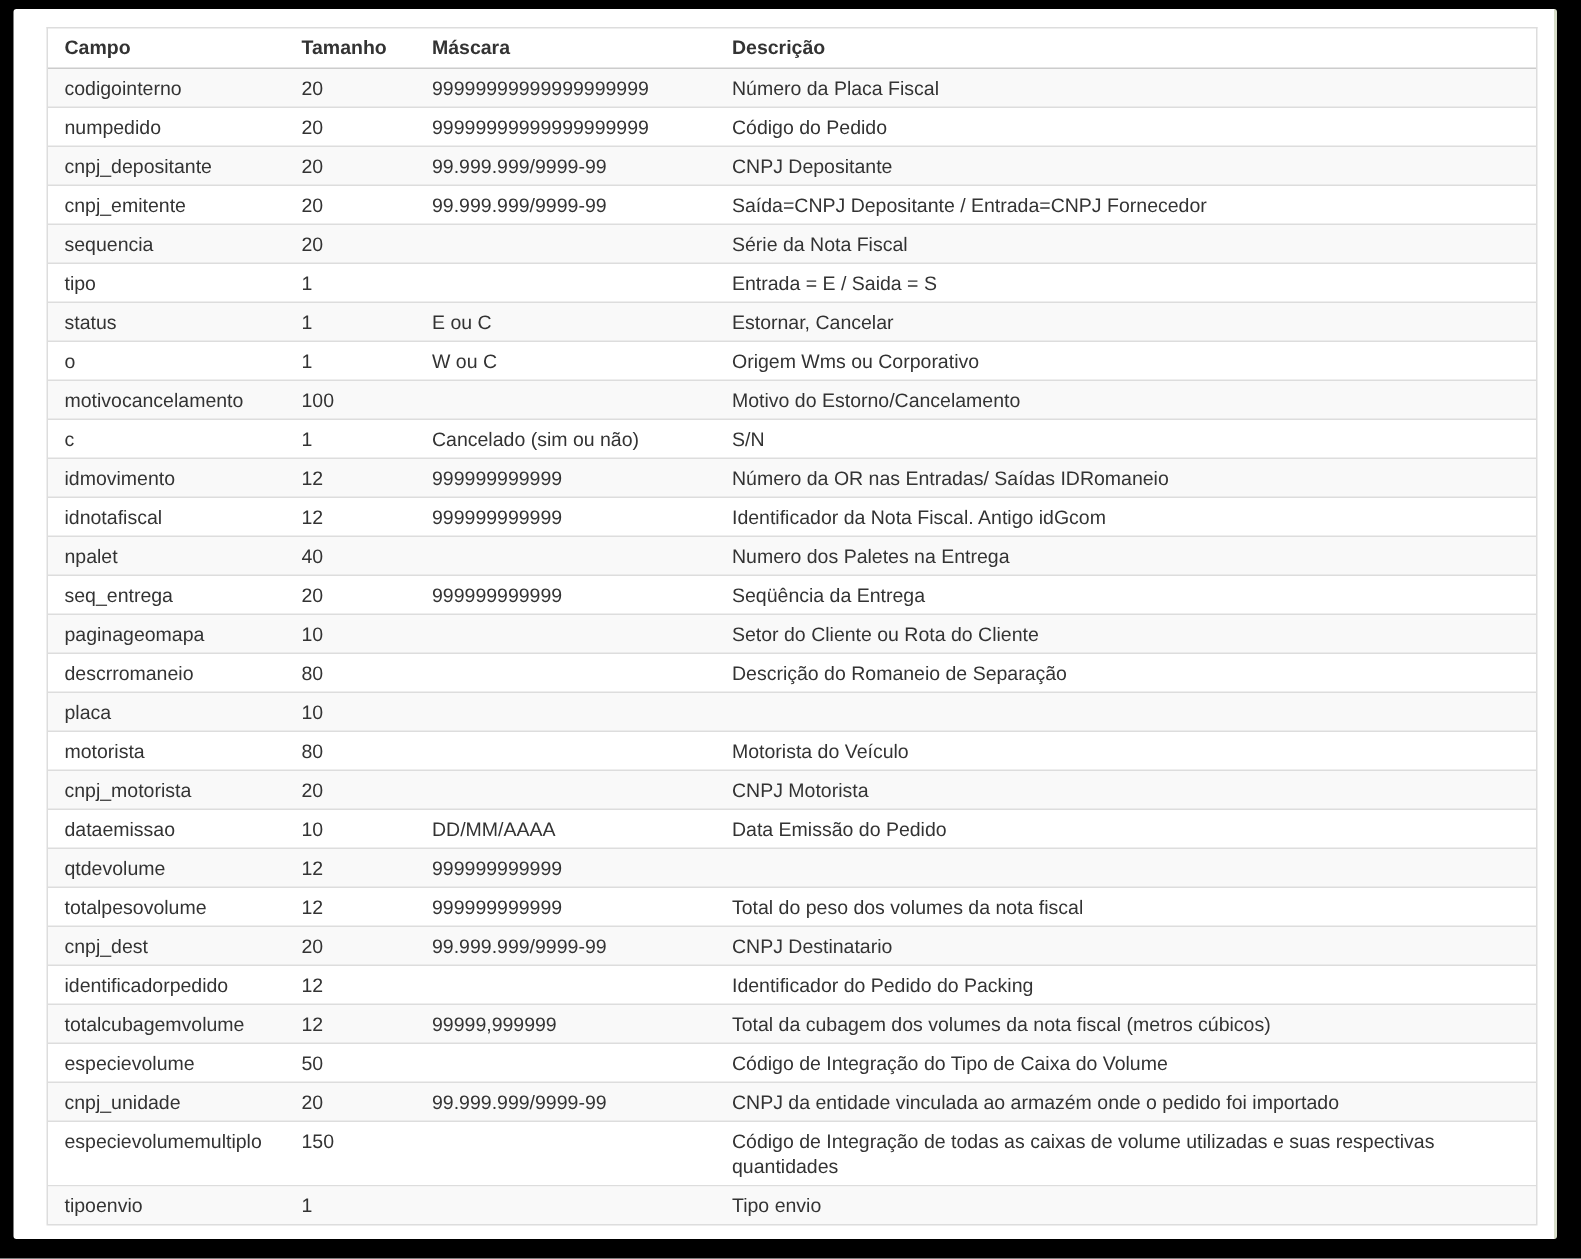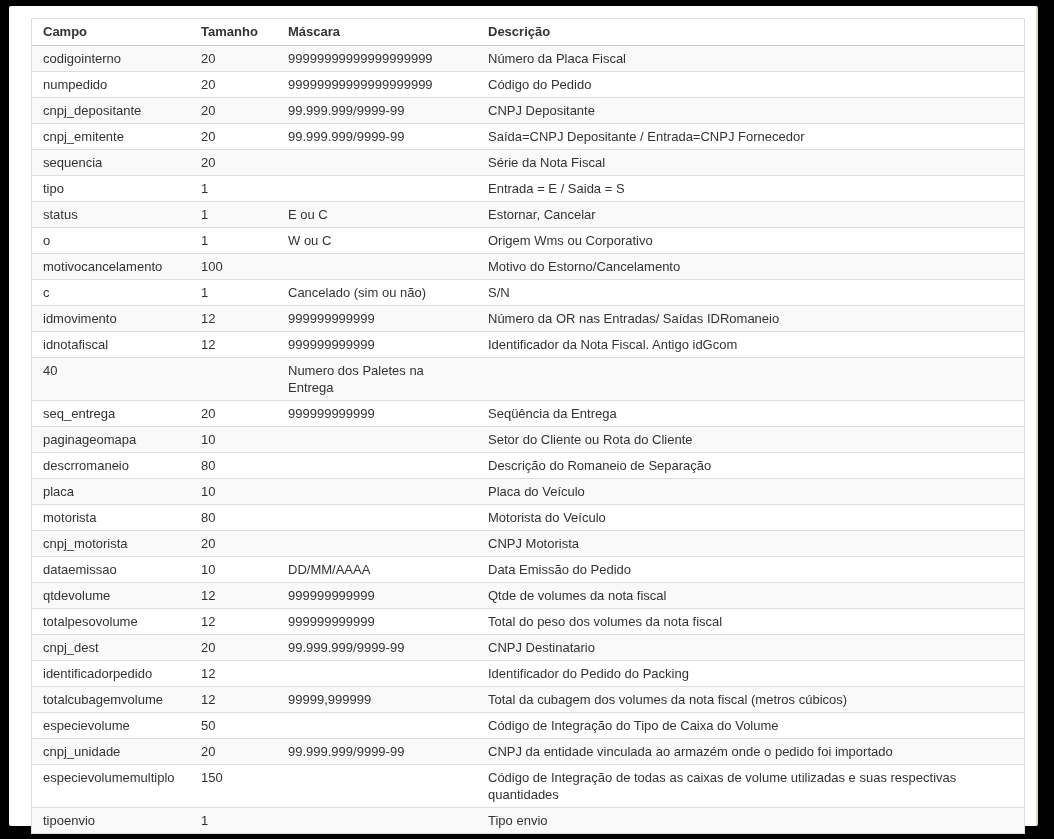--- a/index.html
+++ b/index.html
@@ -155,20 +155,21 @@
   </div>
 
   <div class="tr">
     <div class="td">idnotafiscal</div>
     <div class="td">12</div>
     <div class="td mask">999999999999</div>
     <div class="td">Identificador da Nota Fiscal. Antigo idGcom</div>
   </div>
 
   <div class="tr">
+    <div class="td">npalet</div>
     <div class="td">40</div>
     <div class="td mask"></div>
     <div class="td">Numero dos Paletes na Entrega</div>
   </div>
 
   <div class="tr">
     <div class="td">seq_entrega</div>
     <div class="td">20</div>
     <div class="td mask">999999999999</div>
     <div class="td">Seqüência da Entrega</div>
@@ -185,21 +186,20 @@
     <div class="td">descrromaneio</div>
     <div class="td">80</div>
     <div class="td mask"></div>
     <div class="td">Descrição do Romaneio de Separação</div>
   </div>
 
   <div class="tr">
     <div class="td">placa</div>
     <div class="td">10</div>
     <div class="td mask"></div>
-    <div class="td">Placa do Veículo</div>
   </div>
 
   <div class="tr">
     <div class="td">motorista</div>
     <div class="td">80</div>
     <div class="td mask"></div>
     <div class="td">Motorista do Veículo</div>
   </div>
 
   <div class="tr">
@@ -213,21 +213,20 @@
     <div class="td">dataemissao</div>
     <div class="td">10</div>
     <div class="td mask">DD/MM/AAAA</div>
     <div class="td">Data Emissão do Pedido</div>
   </div>
 
   <div class="tr">
     <div class="td">qtdevolume</div>
     <div class="td">12</div>
     <div class="td mask">999999999999</div>
-    <div class="td">Qtde de volumes da nota fiscal</div>
   </div>
 
   <div class="tr">
     <div class="td">totalpesovolume</div>
     <div class="td">12</div>
     <div class="td mask">999999999999</div>
     <div class="td">Total do peso dos volumes da nota fiscal</div>
   </div>
 
   <div class="tr">

